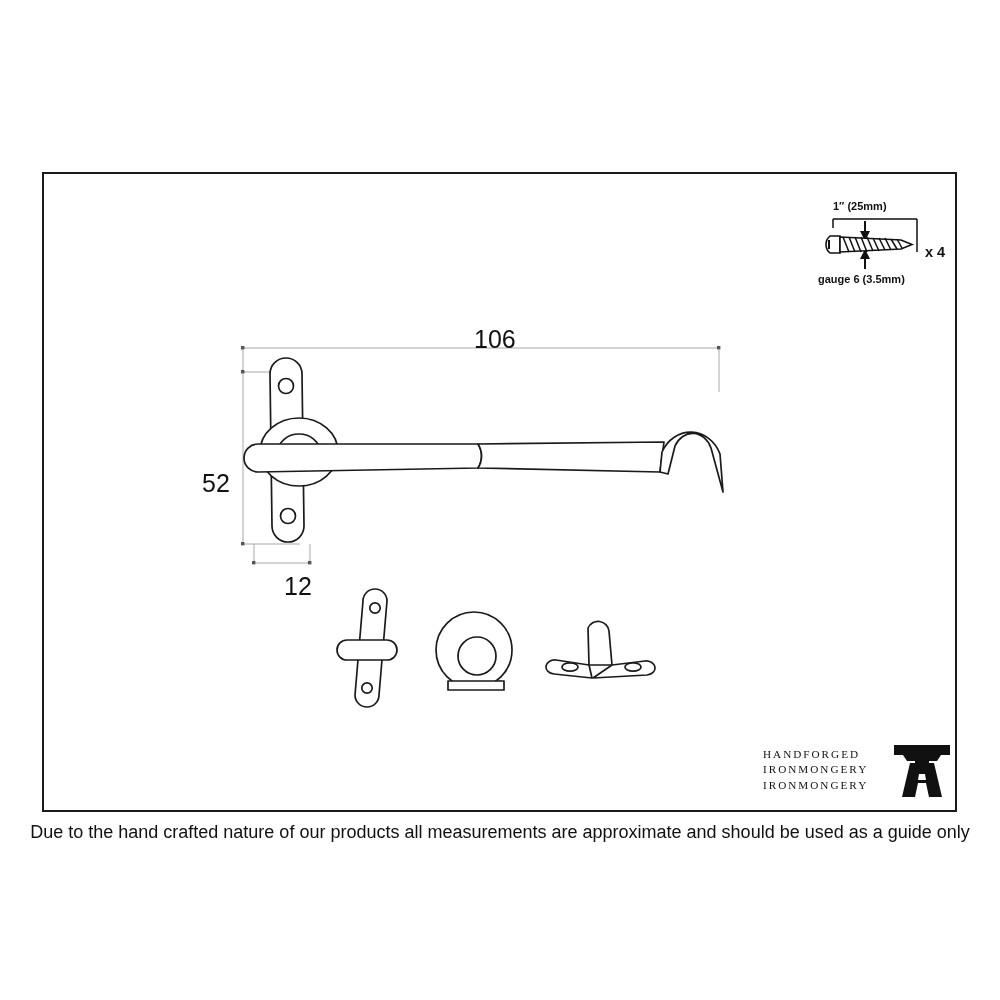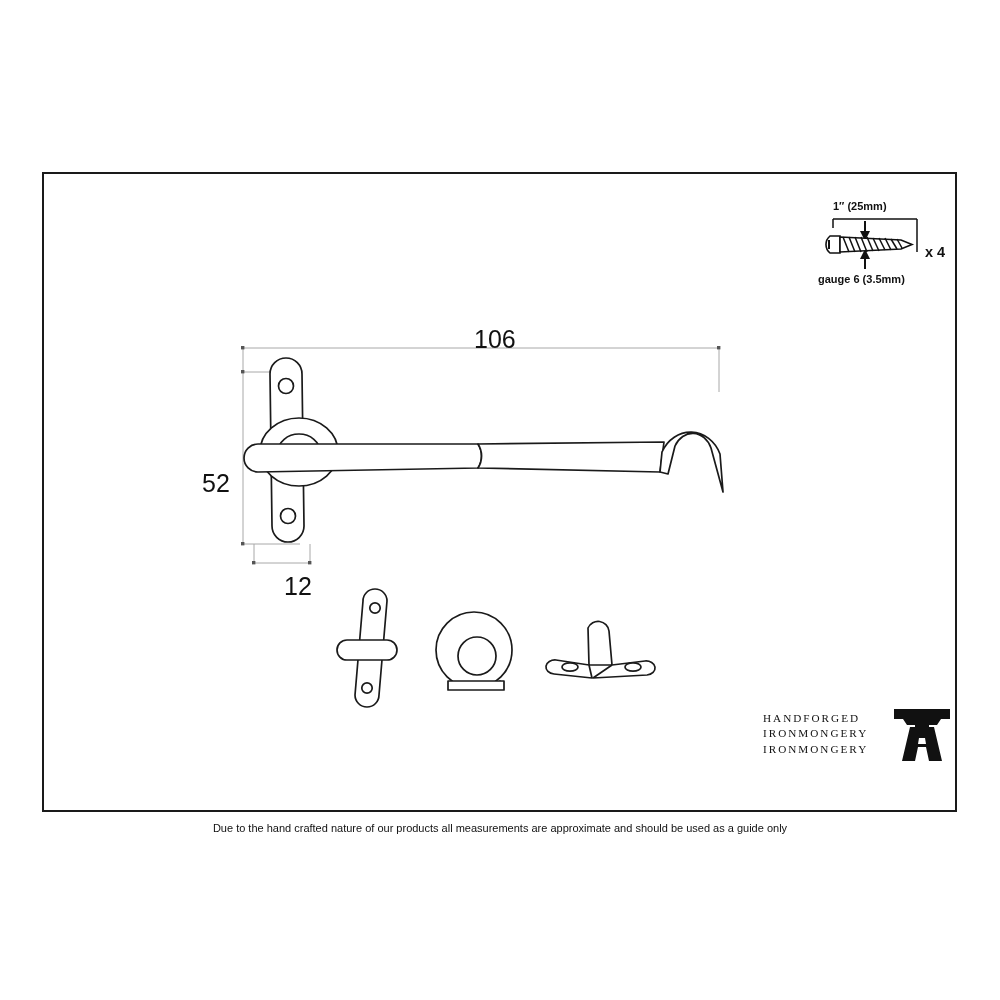--- a/index.html
+++ b/index.html
@@ -38,21 +38,21 @@
     letter-spacing: 0.6px;
     color: #111111;
     white-space: nowrap;
   }
   .footnote {
     position: absolute;
     left: 0;
     top: 822px;
     width: 1000px;
     text-align: center;
-    font-size: 11px;
+    font-size: 18px;
     color: #111111;
     white-space: nowrap;
   }
   .dim-label {
     position: absolute;
     font-size: 25px;
     color: #111111;
     white-space: nowrap;
   }
   #dim-106 { left: 474px; top: 325px; }
@@ -66,21 +66,21 @@
     color: #111111;
     white-space: nowrap;
   }
   #screw-len   { left: 833px; top: 200px; }
   #screw-gauge { left: 818px; top: 273px; }
   #screw-qty   { left: 925px; top: 236px; font-size: 14.5px; margin-top: 8px; }
 
   .logo-box {
     position: absolute;
     left: 763px;
-    top: 699px;
+    top: 735px;
     width: 185px;
     height: 70px;
     display: flex;
     align-items: center;
   }
   .logo-text {
     font-family: "Liberation Serif", serif;
     font-size: 11.2px;
     letter-spacing: 2.0px;
     line-height: 15.5px;

